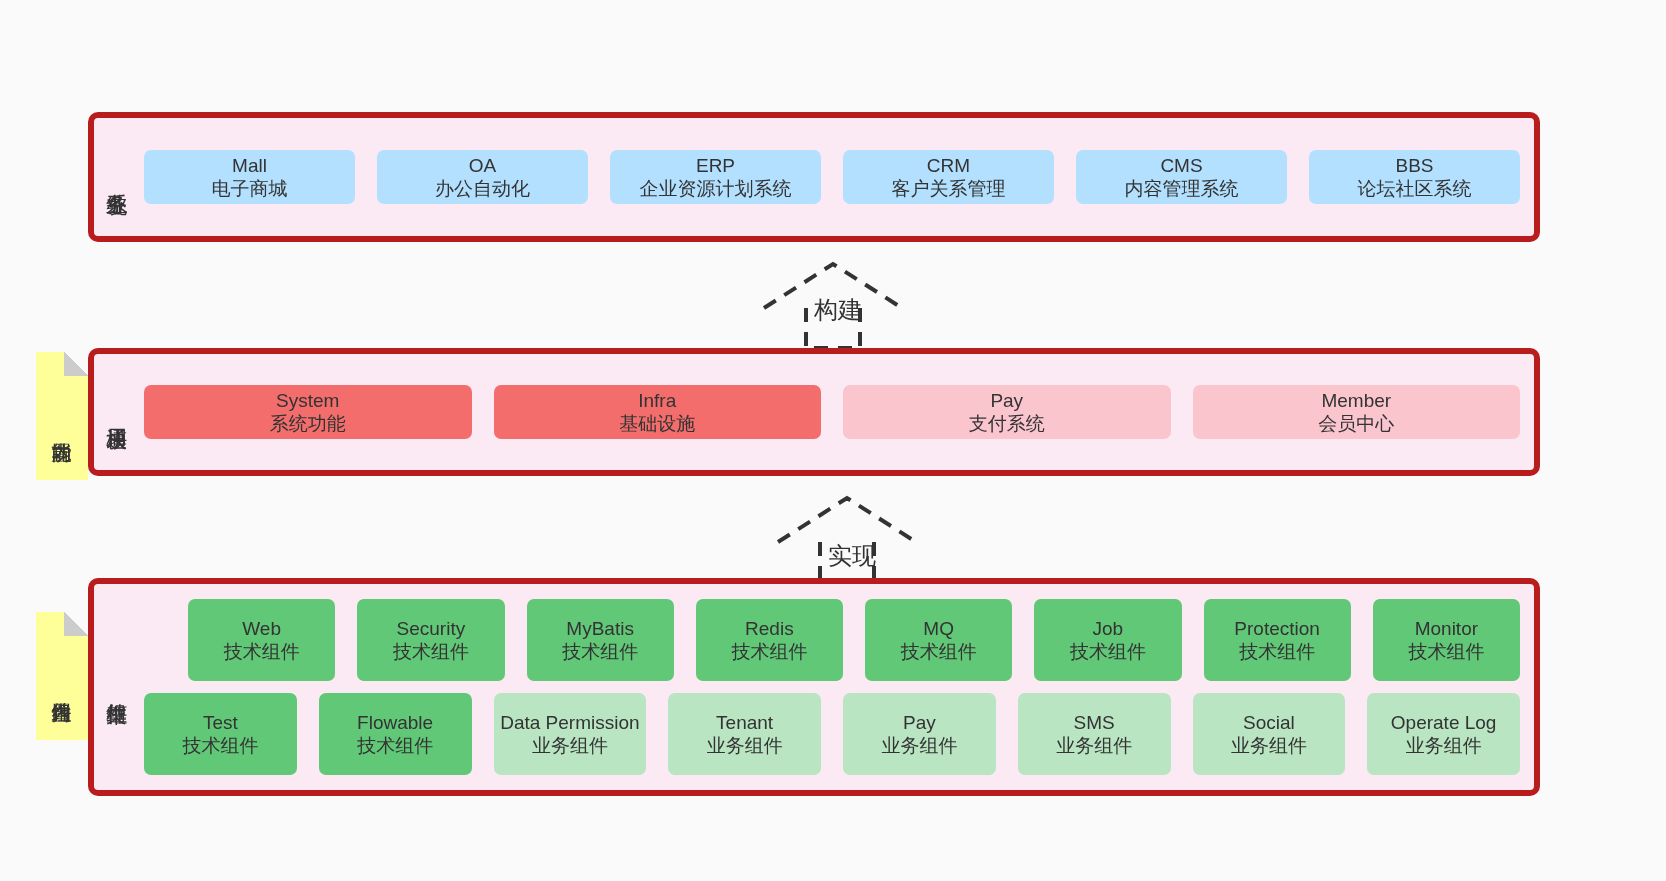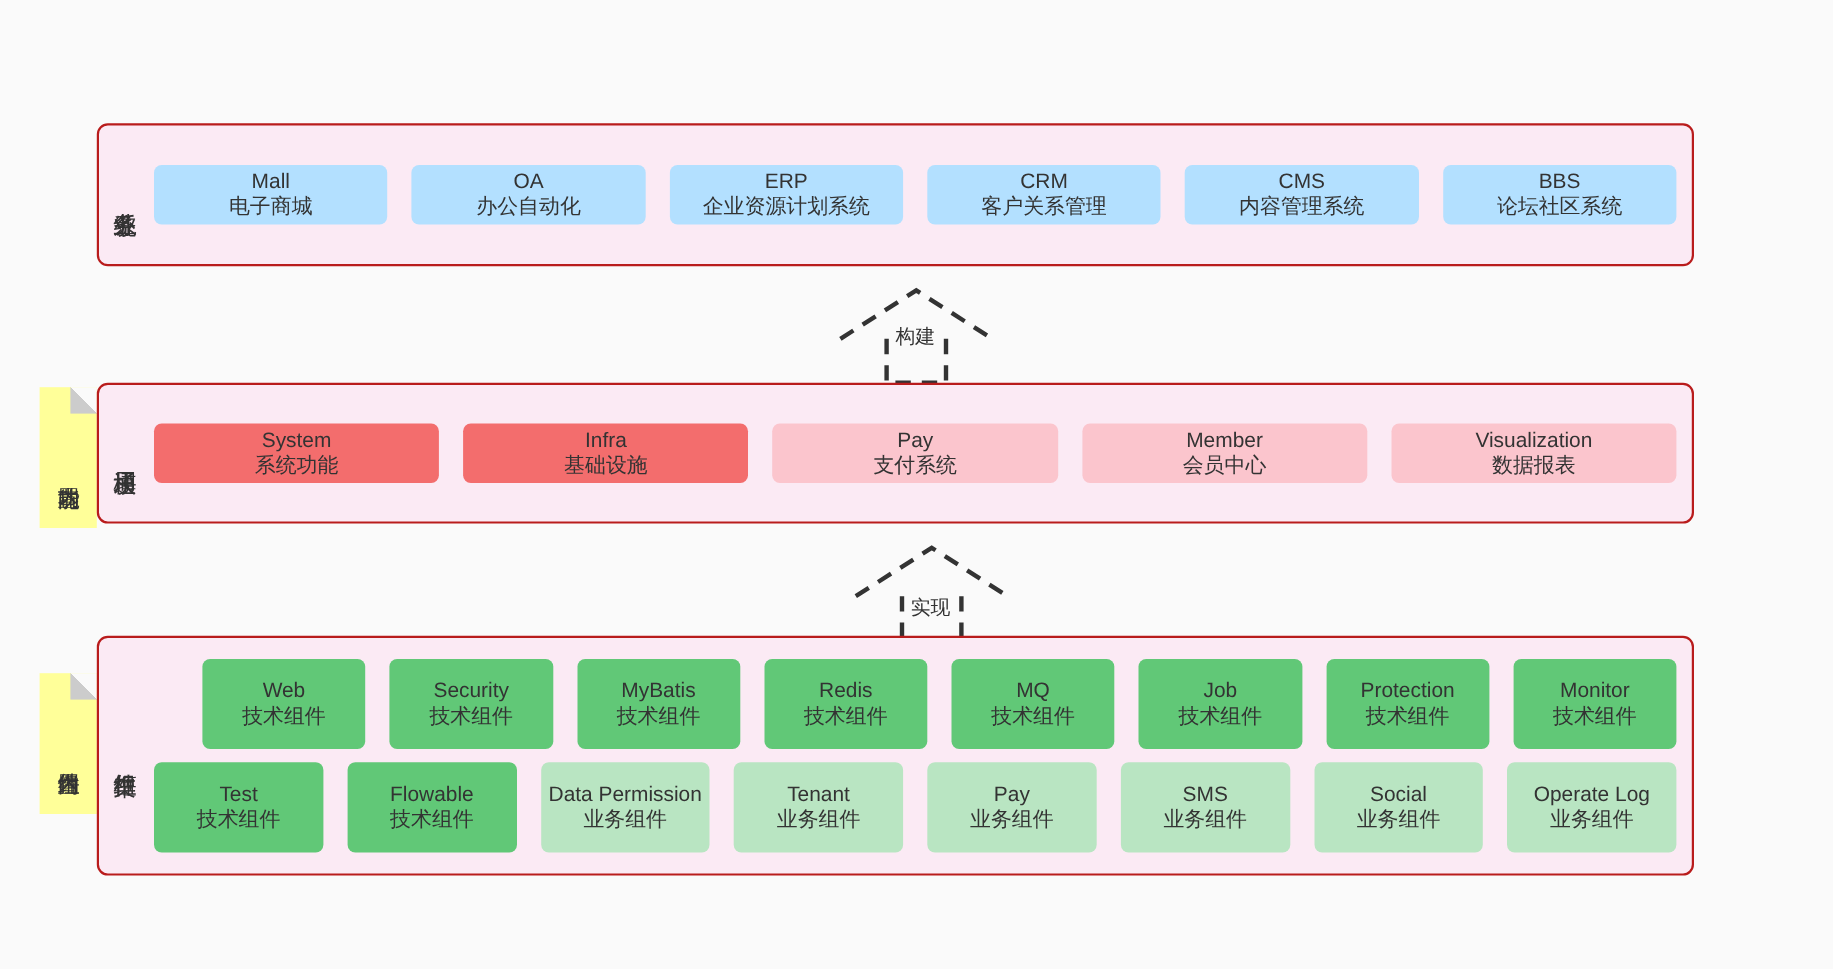--- a/index.html
+++ b/index.html
@@ -14,21 +14,21 @@
     position: relative;
     width: 1666px;
     height: 881px;
     background: #fafafa;
   }
 
   
   .layer {
     position: absolute;
     background: #fbeaf4;
-    border: 2px solid #b91c1c;
+    border: 6px solid #b91c1c;
     border-radius: 10px;
     display: flex;
     align-items: stretch;
   }
   .layer-title {
     flex: 0 0 auto;
     width: 46px;
     display: flex;
     align-items: center;
     justify-content: center;
@@ -100,21 +100,21 @@
     background: linear-gradient(225deg, #fafafa 0 50%, #cccccc 50% 100%);
   }
 
   
   .arrow-wrap {
     position: absolute;
     display: block;
   }
   .arrow-label {
     position: absolute;
-    font-size: 18px;
+    font-size: 24px;
     color: #333333;
     background: transparent;
     white-space: nowrap;
   }
 </style>
 </head>
 <body>
 
 <div id="canvas">
 
@@ -175,24 +175,20 @@
           <span class="n-cn">基础设施</span>
         </div>
         <div class="node pink">
           <span class="n-en">Pay</span>
           <span class="n-cn">支付系统</span>
         </div>
         <div class="node pink">
           <span class="n-en">Member</span>
           <span class="n-cn">会员中心</span>
         </div>
-        <div class="node pink">
-          <span class="n-en">Visualization</span>
-          <span class="n-cn">数据报表</span>
-        </div>
       </div>
     </div>
   </div>
 
   <div class="arrow-wrap" style="left:772px; top:492px; width:150px; height:92px;">
     <svg width="150" height="92" viewBox="0 0 150 92">
       <path d="M6 50 L75 6 L144 50" fill="none" stroke="#333333" stroke-width="4" stroke-dasharray="14,10" stroke-linecap="butt"></path>
       <path d="M48 50 L48 90 L102 90 L102 50" fill="none" stroke="#333333" stroke-width="4" stroke-dasharray="14,10" stroke-linecap="butt"></path>
     </svg>
     <span class="arrow-label" style="left:56px; top:48px;">实现</span>

